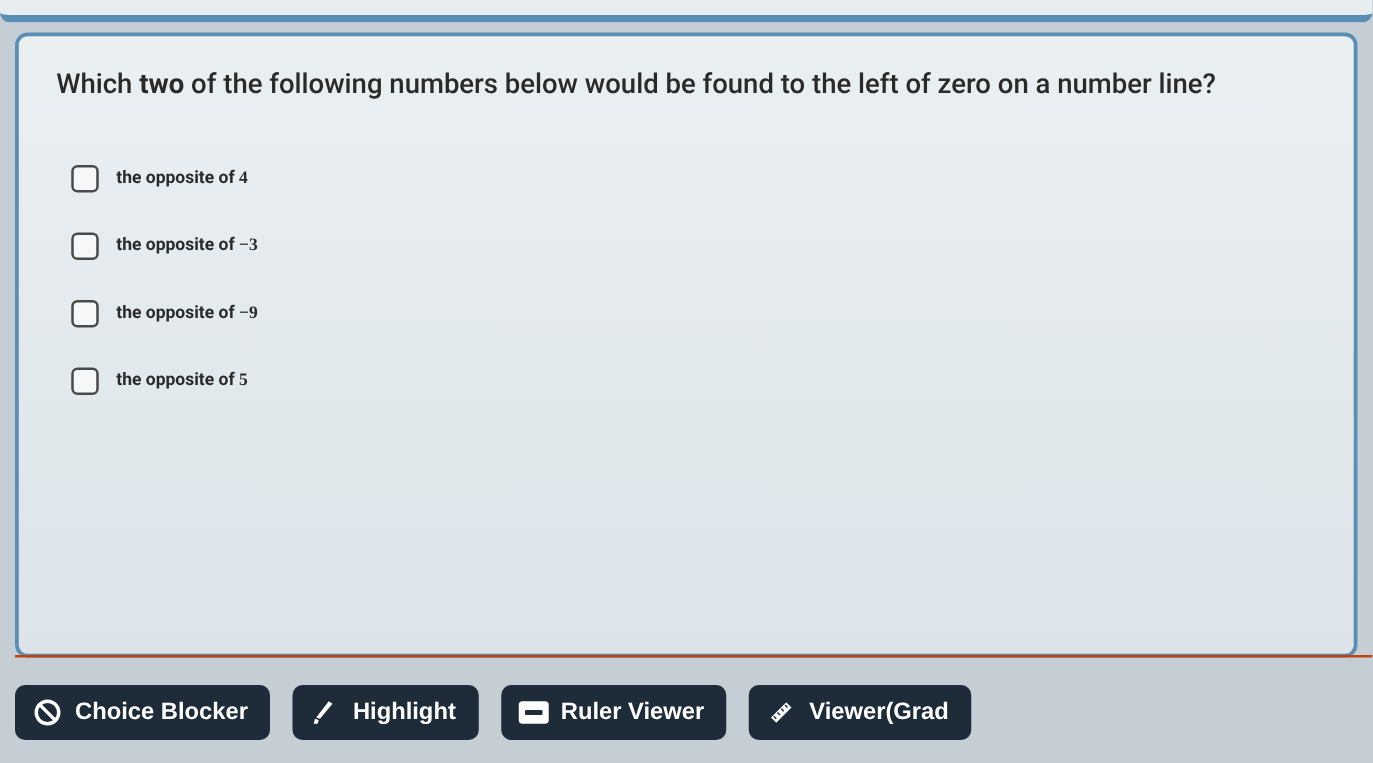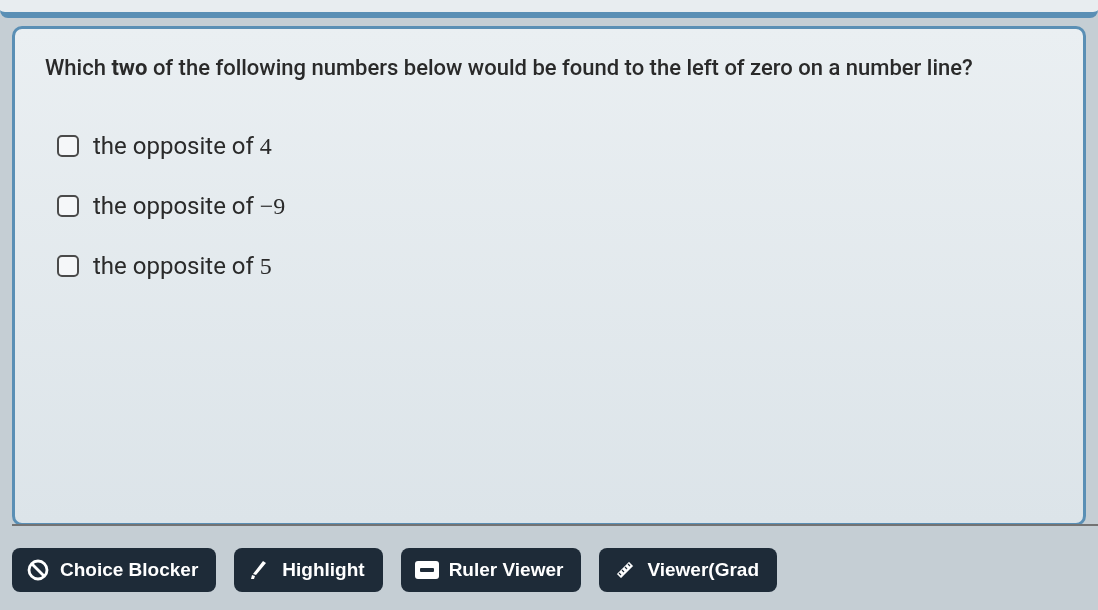--- a/index.html
+++ b/index.html
@@ -54,37 +54,37 @@
     .checkbox {
       width: 22px;
       height: 22px;
       border: 2.5px solid #4a4a4a;
       border-radius: 5px;
       background: #f5f7f9;
       cursor: pointer;
       flex-shrink: 0;
     }
     .option-label {
-      font-size: 24px;
+      font-size: 14px;
       color: #2a2a2a;
-      font-weight: 400;
+      font-weight: 700;
       cursor: pointer;
     }
     .math {
       font-family: Georgia, "Times New Roman", serif;
     }
     .toolbar {
       position: absolute;
       bottom: 18px;
       left: 12px;
       right: 0;
       display: flex;
       gap: 18px;
       align-items: center;
-      border-top: 2px solid #737373;
+      border-top: 2px solid #c2410c;
       padding-top: 22px;
     }
     .tool-btn {
       display: flex;
       align-items: center;
       gap: 10px;
       background: #1e2b38;
       color: #fff;
       border: none;
       border-radius: 8px;
@@ -148,20 +148,26 @@
   <div class="options">
     <div class="option">
       <div class="checkbox"></div>
       <div class="option-label">
         <span>the opposite of </span><span class="math">4</span>
       </div>
     </div>
     <div class="option">
       <div class="checkbox"></div>
       <div class="option-label">
+        <span>the opposite of </span><span class="math">−3</span>
+      </div>
+    </div>
+    <div class="option">
+      <div class="checkbox"></div>
+      <div class="option-label">
         <span>the opposite of </span><span class="math">−9</span>
       </div>
     </div>
     <div class="option">
       <div class="checkbox"></div>
       <div class="option-label">
         <span>the opposite of </span><span class="math">5</span>
       </div>
     </div>
   </div>

